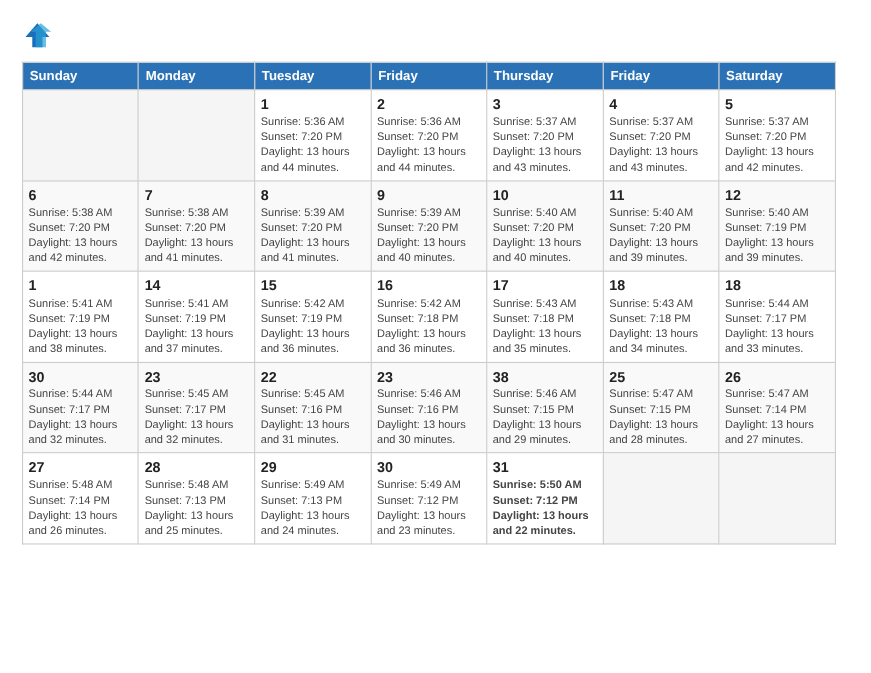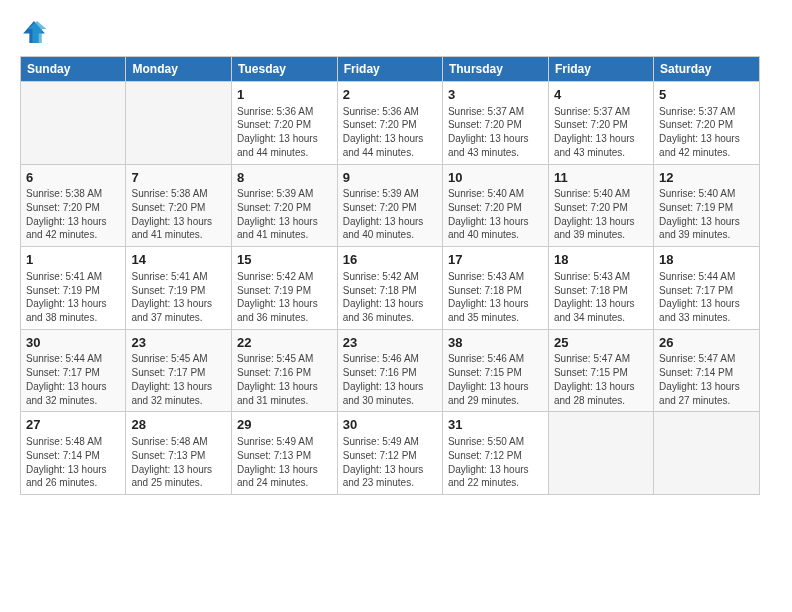--- a/index.html
+++ b/index.html
@@ -231,21 +231,21 @@
 Daylight: 13 hours and 26 minutes.</span></td>
           <td><span class="day-number">28</span><span class="day-info" style="white-space: pre-line;">Sunrise: 5:48 AM
 Sunset: 7:13 PM
 Daylight: 13 hours and 25 minutes.</span></td>
           <td><span class="day-number">29</span><span class="day-info" style="white-space: pre-line;">Sunrise: 5:49 AM
 Sunset: 7:13 PM
 Daylight: 13 hours and 24 minutes.</span></td>
           <td><span class="day-number">30</span><span class="day-info" style="white-space: pre-line;">Sunrise: 5:49 AM
 Sunset: 7:12 PM
 Daylight: 13 hours and 23 minutes.</span></td>
-          <td><span class="day-number">31</span><span class="day-info" style="white-space: pre-line;">Sunrise: 5:50 AM
+          <td><span class="day-number">31</span><span class="day-info" style="white-space: pre-line; font-weight: bold;">Sunrise: 5:50 AM
 Sunset: 7:12 PM
 Daylight: 13 hours and 22 minutes.</span></td>
           <td class="empty"></td>
           <td class="empty"></td>
         </tr>
       </tbody>
   </table>
 </div>
 
 </body></html>

